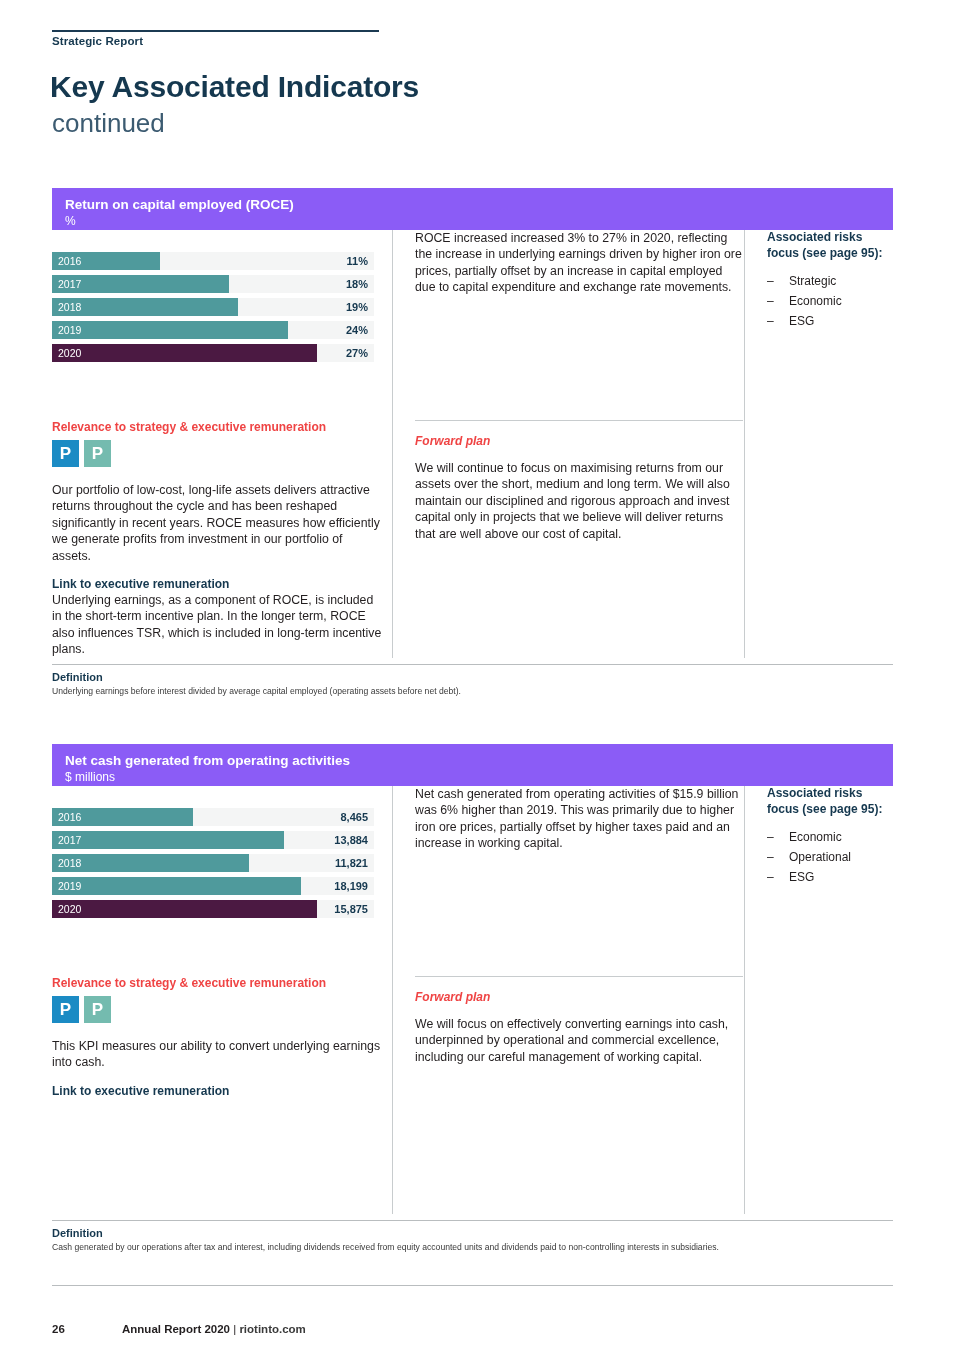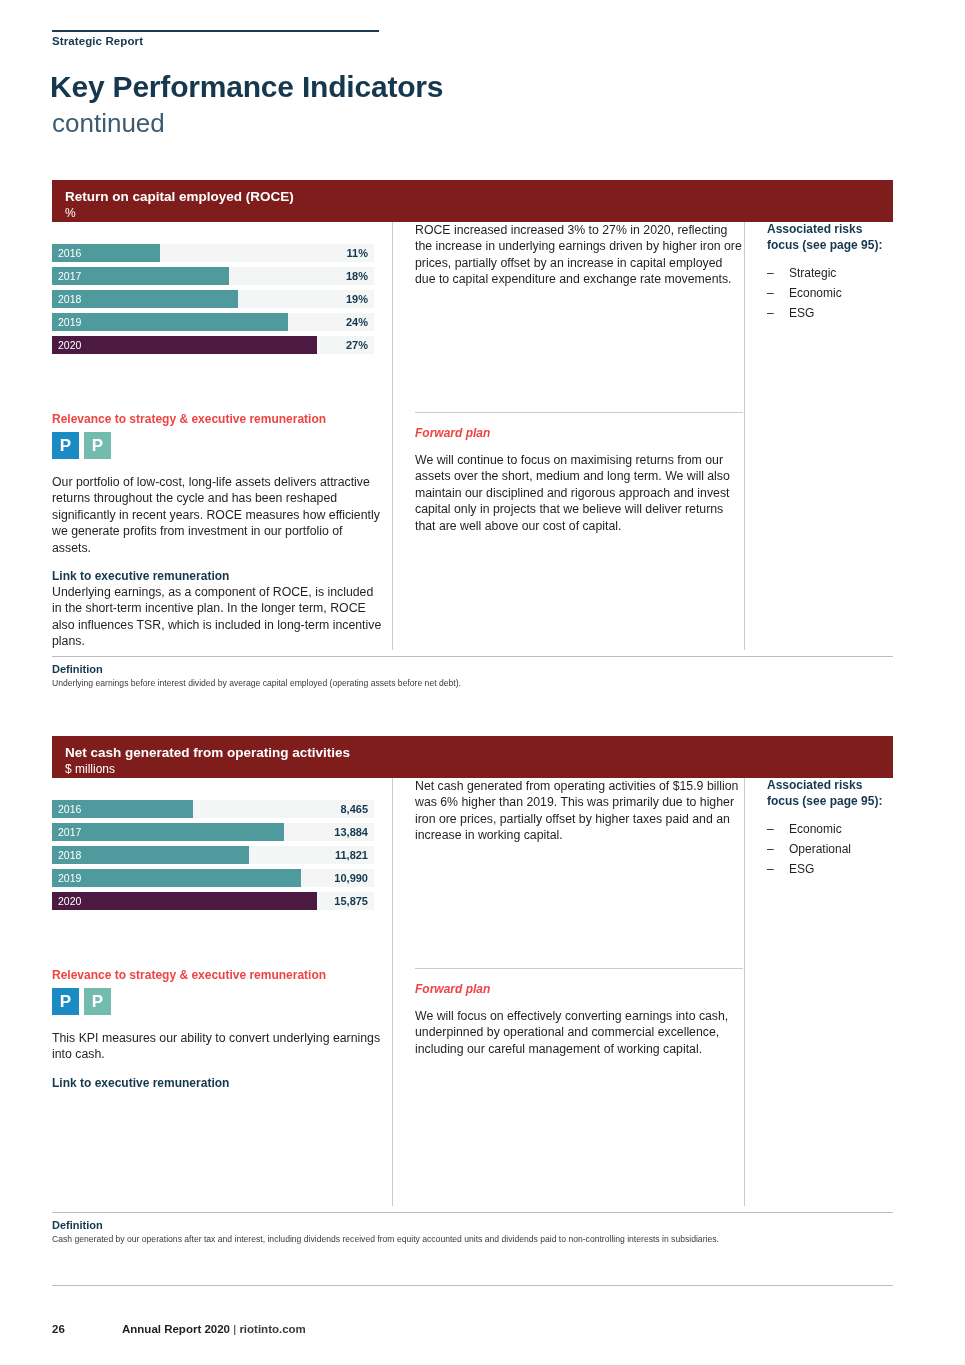--- a/index.html
+++ b/index.html
@@ -51,25 +51,26 @@
     position: absolute;
     left: 52px; top: 108px;
     font-size: 26px;
     font-weight: normal;
     color: #3c5b71;
   }
 
   
   .kpi { position: absolute; left: 52px; width: 841px; }
   .band {
-    background: #7f1d1d;
+    background: #8b5cf6;
     color: #ffffff;
     padding: 9px 0 9px 13px;
     height: 42px;
     box-sizing: border-box;
+    margin-top: 8px;
   }
   .band-title {
     font-size: 13.5px;
     font-weight: bold;
     line-height: 15px;
     display: block;
   }
   .band-unit {
     font-size: 12px;
     font-weight: normal;
@@ -272,21 +273,21 @@
   .foot-text b { font-weight: bold; }
   .foot-text span.site { font-weight: bold; color: #3a3a3a; }
 </style>
 </head>
 <body>
 
 <div class="page">
 
   <div class="top-rule"></div>
   <div class="eyebrow">Strategic Report</div>
-  <div class="title-main">Key Performance Indicators</div>
+  <div class="title-main">Key Associated Indicators</div>
   <div class="title-sub">continued</div>
 
   <div class="kpi" id="kpi0" style="top:180px;">
     <div class="band">
       <span class="band-title">Return on capital employed (ROCE)</span>
       <span class="band-unit">%</span>
     </div>
 
     <div class="row1">
       <div class="chart" id="chart0">
@@ -384,21 +385,21 @@
           <div class="bar-row">
             <div class="track"></div>
             <div class="fill" style="width: 197.327px;"></div>
             <span class="bar-year">2018</span>
             <span class="bar-value">11,821</span>
           </div>
           <div class="bar-row">
             <div class="track"></div>
             <div class="fill" style="width: 248.925px;"></div>
             <span class="bar-year">2019</span>
-            <span class="bar-value">10,990</span>
+            <span class="bar-value">18,199</span>
           </div>
           <div class="bar-row">
             <div class="track"></div>
             <div class="fill highlight" style="width: 265px;"></div>
             <span class="bar-year">2020</span>
             <span class="bar-value">15,875</span>
           </div>
         </div>
 
       <div class="narrative">

